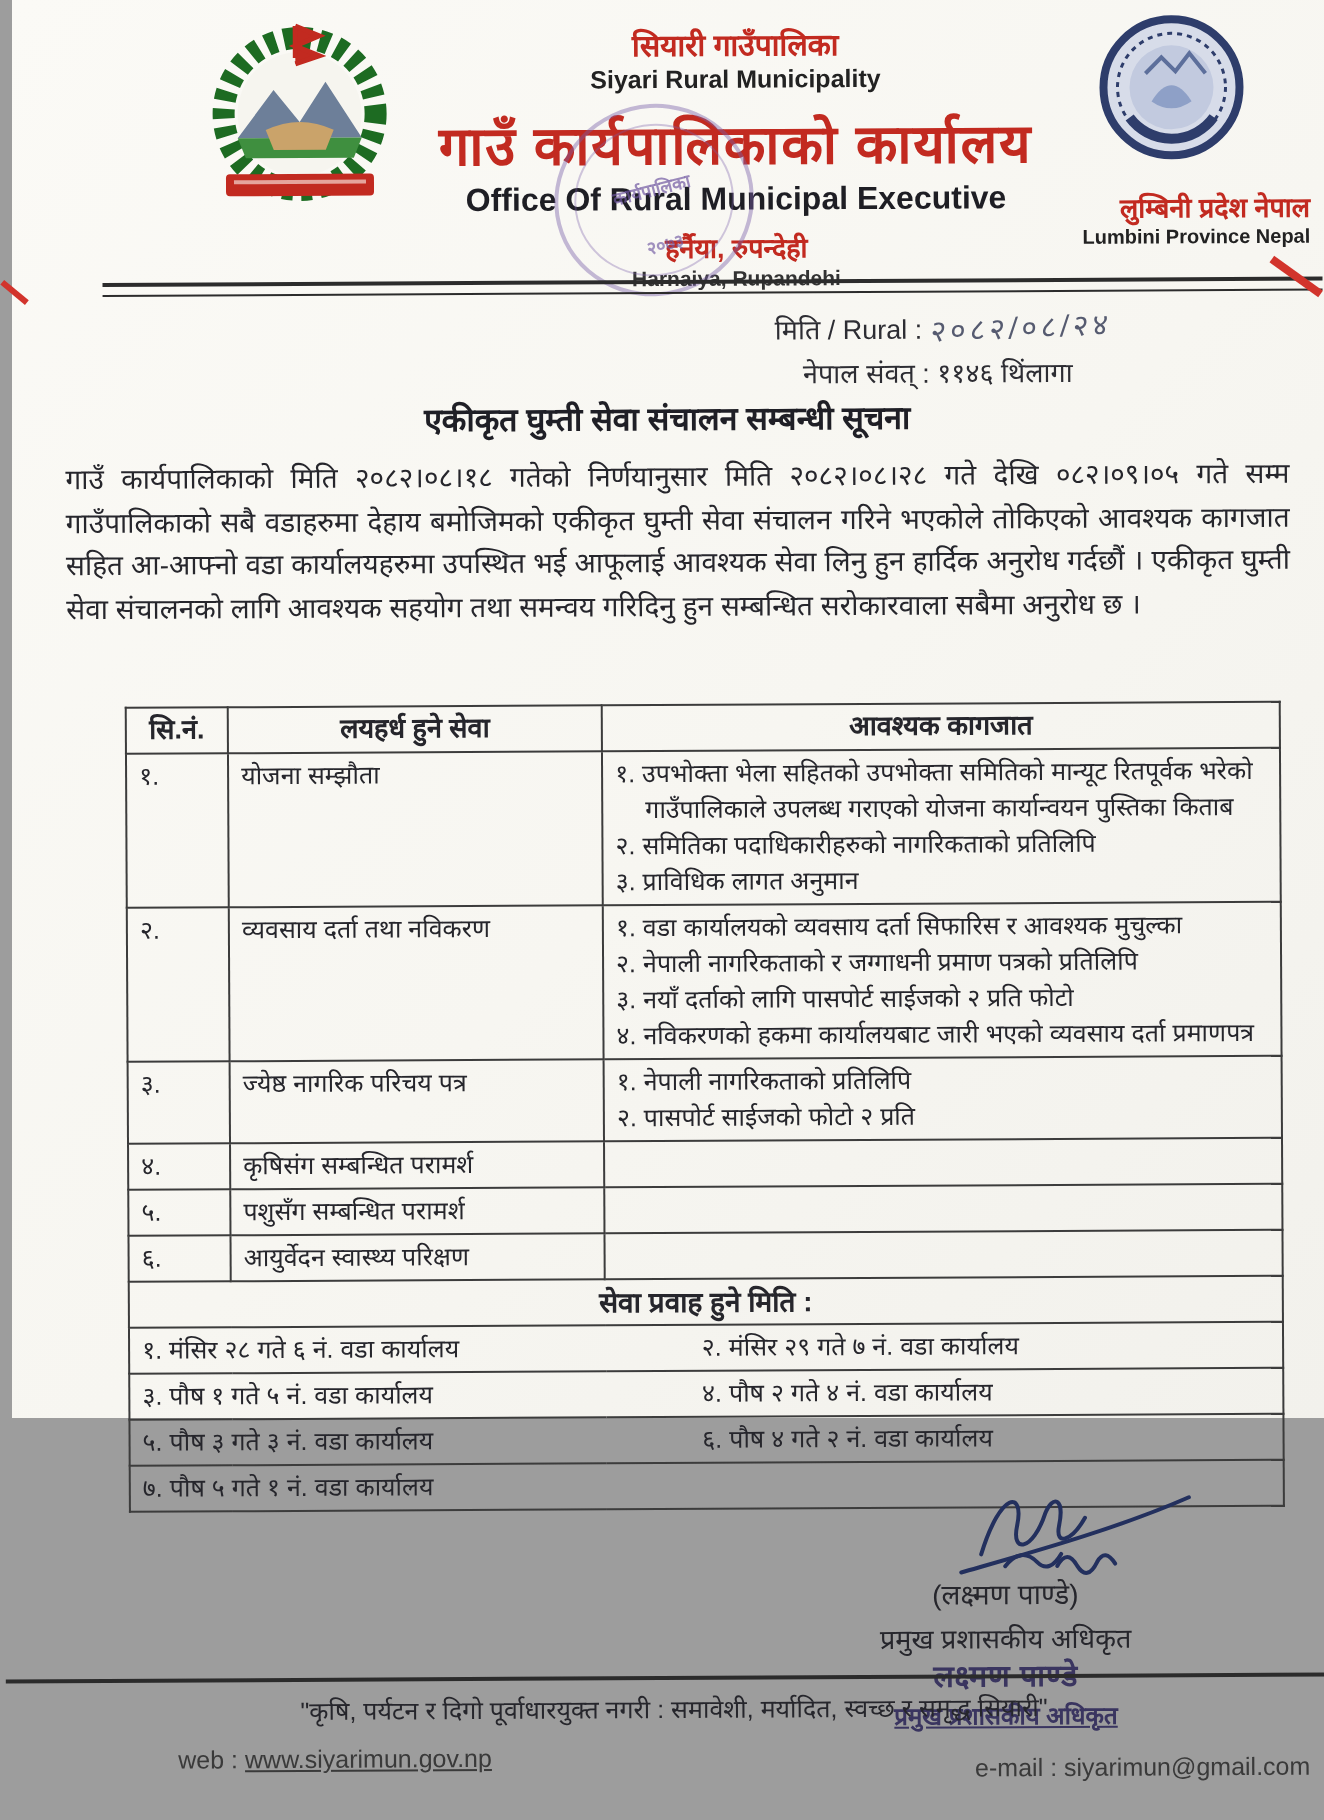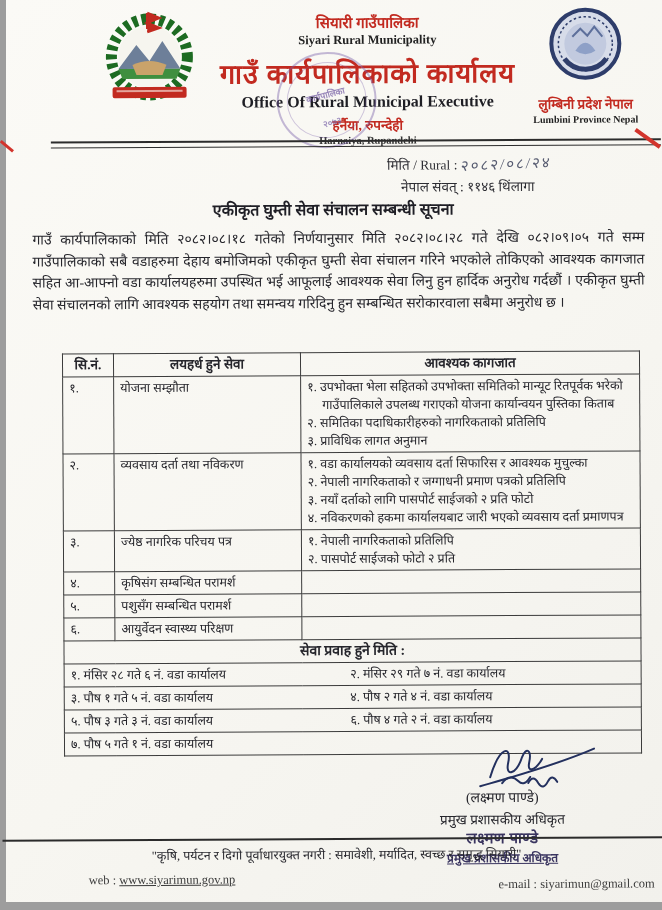--- a/index.html
+++ b/index.html
@@ -1,40 +1,40 @@
 <!DOCTYPE html>
 <html><head>
 <meta charset="utf-8">
 <style>
   html,body{margin:0;padding:0;width:662px;height:910px;overflow:hidden;
     background:#9d9d9d;font-family:"Liberation Sans","DejaVu Sans",sans-serif;}
-  .paper{position:absolute;left:6px;top:0;width:656px;height:902px;
+  .paper{position:absolute;left:6px;top:0;width:656px;height:709px;
     background:linear-gradient(135deg,#fbfaf6 0%,#f7f6f1 55%,#f2f1ec 100%);
-    color:#2b2b30;font-family:Liberation Serif, serif;}
+    color:#2b2b30;}
   .tilt{position:absolute;inset:0;transform:rotate(-0.3deg);transform-origin:50% 40%;}
 
   
   .logo{position:absolute;left:88px;top:6px;width:114px;height:102px;}
   .hcenter{position:absolute;left:168px;top:12px;width:390px;text-align:center;}
   .np-red{color:#c22a20;font-weight:bold;}
   .muni-np{font-size:15px;}
   .muni-en{font-size:12.5px;font-weight:bold;color:#222;margin-top:1px;}
   .office-np{font-size:27px;margin-top:6px;letter-spacing:1px;}
   .office-en{font-size:16px;font-weight:bold;color:#1e1e24;margin-top:2px;}
   .addr-np{font-size:13.5px;margin-top:5px;}
   .addr-en{font-size:10.5px;font-weight:bold;color:#333;margin-top:1px;}
   .stamp{position:absolute;left:272px;top:52px;width:96px;height:92px;
     border:2px solid rgba(122,96,170,.5);border-radius:50%;
     transform:rotate(-14deg);opacity:.85;}
   .stamp .inner{position:absolute;inset:8px;border:1px solid rgba(122,96,170,.4);border-radius:50%;}
   .stamp .stxt{position:absolute;left:0;right:0;top:34px;text-align:center;
     font-size:9px;color:rgba(110,85,160,.8);font-weight:bold;}
   .stamp .syr{position:absolute;left:0;right:0;top:62px;text-align:center;
     font-size:9px;color:rgba(110,85,160,.75);font-weight:bold;}
-  .hright{position:absolute;right:6px;top:8px;width:138px;text-align:center;}
+  .hright{position:absolute;right:6px;top:8px;width:138px;text-align:right;}
   .seal{width:74px;height:74px;margin:0 auto;}
   .prov-np{font-size:13.5px;margin-top:14px;}
   .prov-en{font-size:10px;font-weight:bold;color:#222;margin-top:1px;}
   .refblock{position:absolute;left:26px;top:100px;font-size:11px;font-weight:bold;color:#222;}
   .refblock div{margin-bottom:10px;}
 
   .rule{position:absolute;left:46px;right:0;top:140px;height:4px;
     border-top:2px solid #2c2c2c;border-bottom:1.5px solid #2c2c2c;}
   .redmark-l{position:absolute;left:-6px;top:143px;width:16px;height:3px;
     background:#d2342c;transform:rotate(40deg);}

